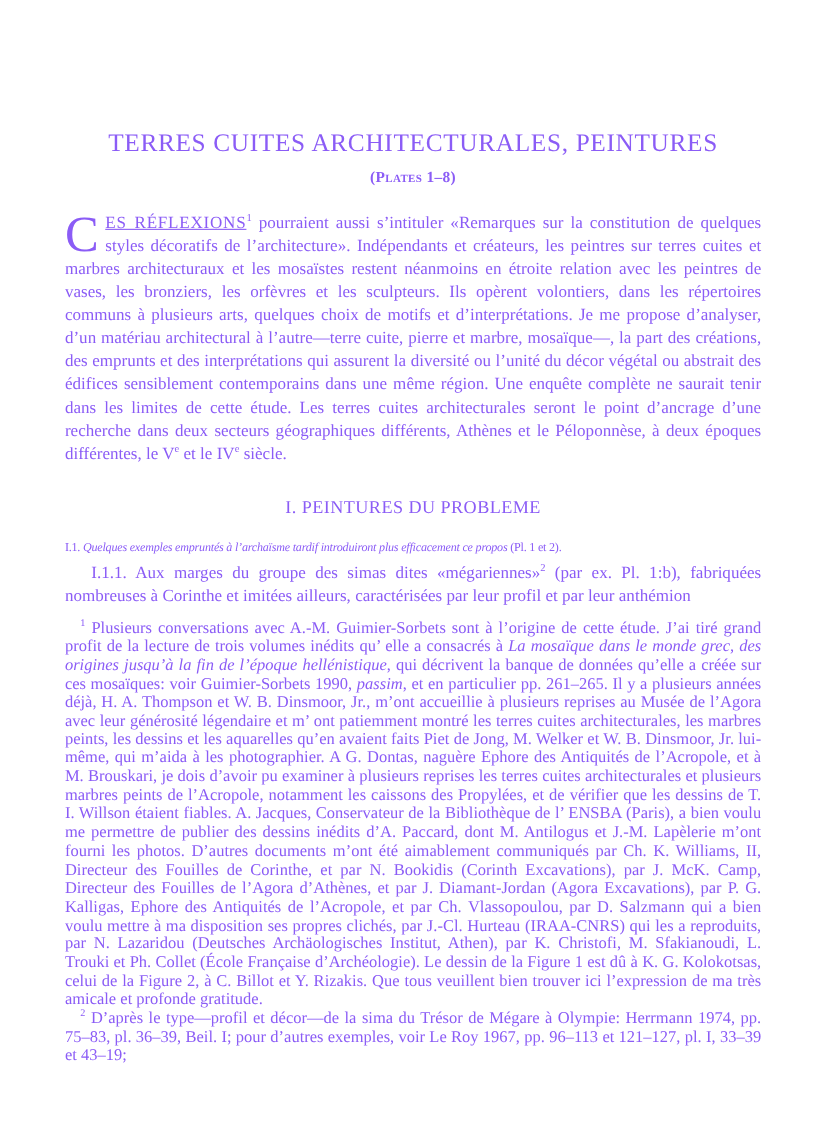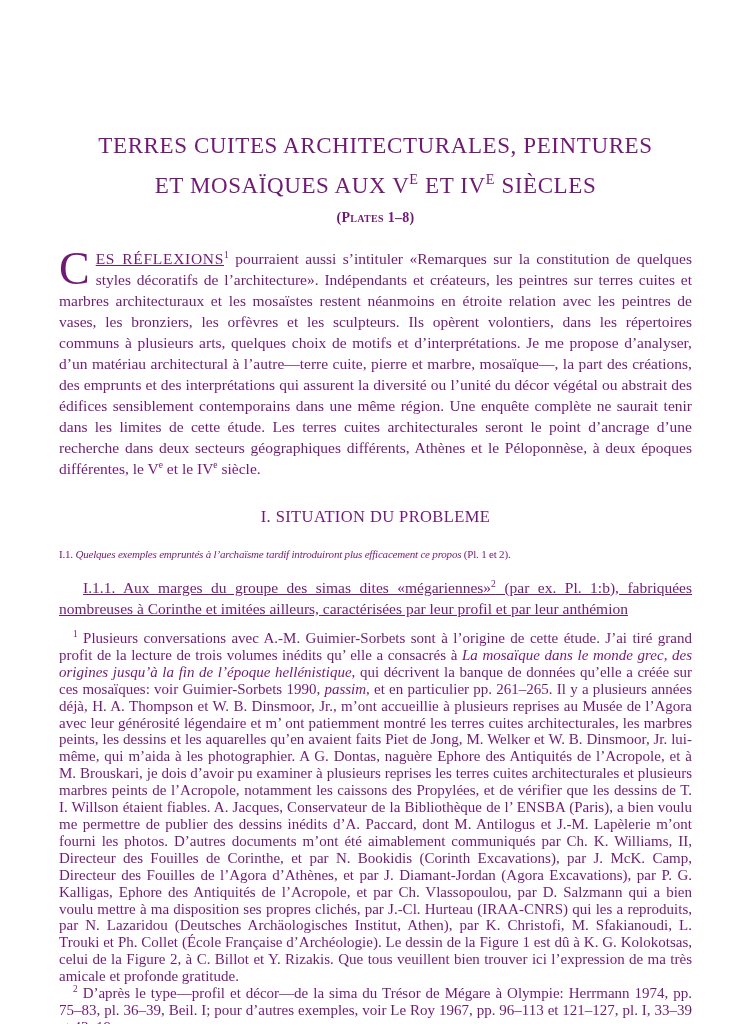--- a/index.html
+++ b/index.html
@@ -7,23 +7,23 @@
     padding: 0;
     background: #ffffff;
   }
   .page {
     position: relative;
     width: 751px;
     height: 1024px;
     background: #ffffff;
     overflow: hidden;
     font-family: "Liberation Serif", "DejaVu Serif", serif;
-    color: #701a75;
+    color: #8b5cf6;
     box-sizing: border-box;
-    padding: 16px 59px;
+    padding: 0 59px;
   }
   .title-block {
     margin-top: 110px;
     text-align: center;
   }
   .title-line {
     font-size: 23px;
     line-height: 40px;
     letter-spacing: 0.6px;
     white-space: nowrap;
@@ -56,23 +56,22 @@
     letter-spacing: 0.4px;
   }
   .subsection-line {
     margin-top: 17px;
     font-size: 11px;
     line-height: 20px;
     letter-spacing: -0.2px;
     white-space: nowrap;
   }
   .para-indent {
-    margin-top: 13px;
+    margin-top: 2px;
     text-indent: 24px;
-    text-decoration: underline;
   }
   .footnotes {
     margin-top: 11px;
     font-size: 15px;
     line-height: 16.9px;
     text-align: justify;
   }
   .footnote {
     text-indent: 14px;
     margin: 0;
@@ -86,29 +85,28 @@
   }
   .caps { letter-spacing: 0.7px; text-decoration: underline; }
 </style>
 </head>
 <body>
 
 <div class="page">
 
   <div class="title-block">
     <div class="title-line">TERRES CUITES ARCHITECTURALES, PEINTURES</div>
-    <div class="title-line"><span>ET MOSAÏQUES AUX V</span><span class="sup">E</span><span> ET IV</span><span class="sup">E</span><span> SIÈCLES</span></div>
     <div class="plates-line"><span>(</span><span class="sc">Plates</span><span> 1–8)</span></div>
   </div>
 
   <div class="body-text intro-para">
     <span class="drop-cap">C</span><span><span class="caps">ES RÉFLEXIONS</span><span class="sup">1</span><span> pourraient aussi s’intituler «Remarques sur la constitution de quelques styles décoratifs de l’architecture».  Indépendants et créateurs, les peintres sur terres cuites et marbres architecturaux et les mosaïstes restent néanmoins en étroite relation avec les peintres de vases, les bronziers, les orfèvres et les sculpteurs.  Ils opèrent volontiers, dans les répertoires communs à plusieurs arts, quelques choix de motifs et d’interprétations.  Je me propose d’analyser, d’un matériau architectural à l’autre—terre cuite, pierre et marbre, mosaïque—, la part des créations, des emprunts et des interprétations qui assurent la diversité ou l’unité du décor végétal ou abstrait des édifices sensiblement contemporains dans une même région.  Une enquête complète ne saurait tenir dans les limites de cette étude.  Les terres cuites architecturales seront le point d’ancrage d’une recherche dans deux secteurs géographiques différents, Athènes et le Péloponnèse, à deux époques différentes, le V</span><span class="sup">e</span><span> et le IV</span><span class="sup">e</span><span> siècle.</span></span>
   </div>
 
-  <div class="section-heading">I. SITUATION DU PROBLEME</div>
+  <div class="section-heading">I. PEINTURES DU PROBLEME</div>
 
   <div class="subsection-line"><span>I.1. </span><span class="it">Quelques exemples empruntés à l’archaïsme tardif introduiront plus efficacement ce propos </span><span>(Pl. 1 et 2).</span></div>
 
   <div class="body-text para-indent"><span>I.1.1. Aux marges du groupe des simas dites «mégariennes»</span><span class="sup">2</span><span> (par ex.  Pl. 1:b), fabriquées nombreuses à Corinthe et imitées ailleurs, caractérisées par leur profil et par leur anthémion</span></div>
 
   <div class="footnotes">
     <p class="footnote"><span class="sup">1</span><span>  Plusieurs conversations avec A.-M. Guimier-Sorbets sont à l’origine de cette étude.  J’ai tiré grand profit de la lecture de trois volumes inédits qu’ elle a consacrés à </span><span class="it">La mosaïque dans le monde grec, des origines jusqu’à la fin de l’époque hellénistique</span><span>, qui décrivent la banque de données qu’elle a créée sur ces mosaïques:  voir Guimier-Sorbets 1990, </span><span class="it">passim</span><span>, et en particulier pp. 261–265.  Il y a plusieurs années déjà, H. A. Thompson et W. B. Dinsmoor, Jr., m’ont accueillie à plusieurs reprises au Musée de l’Agora avec leur générosité légendaire et m’ ont patiemment montré les terres cuites architecturales, les marbres peints, les dessins et les aquarelles qu’en avaient faits Piet de Jong, M. Welker et W. B. Dinsmoor, Jr. lui-même, qui m’aida à les photographier.  A G. Dontas, naguère Ephore des Antiquités de l’Acropole, et à M. Brouskari, je dois d’avoir pu examiner à plusieurs reprises les terres cuites architecturales et plusieurs marbres peints de l’Acropole, notamment les caissons des Propylées, et de vérifier que les dessins de T. I. Willson étaient fiables.  A. Jacques, Conservateur de la Bibliothèque de l’ ENSBA (Paris), a bien voulu me permettre de publier des dessins inédits d’A. Paccard, dont M. Antilogus et J.-M. Lapèlerie m’ont fourni les photos.  D’autres documents m’ont été aimablement communiqués par Ch. K. Williams, II, Directeur des Fouilles de Corinthe, et par N. Bookidis (Corinth Excavations), par J. McK. Camp, Directeur des Fouilles de l’Agora d’Athènes, et par J. Diamant-Jordan (Agora Excavations), par P. G. Kalligas, Ephore des Antiquités de l’Acropole, et par Ch. Vlassopoulou, par D. Salzmann qui a bien voulu mettre à ma disposition ses propres clichés, par J.-Cl. Hurteau (IRAA-CNRS) qui les a reproduits, par N. Lazaridou (Deutsches Archäologisches Institut, Athen), par K. Christofi, M. Sfakianoudi, L. Trouki et Ph. Collet (École Française d’Archéologie). Le dessin de la Figure 1 est dû à K. G. Kolokotsas, celui de la Figure 2, à C. Billot et Y. Rizakis.  Que tous veuillent bien trouver ici l’expression de ma très amicale et profonde gratitude.</span></p>
     <p class="footnote"><span class="sup">2</span><span>  D’après le type—profil et décor—de la sima du Trésor de Mégare à Olympie:  Herrmann 1974, pp. 75–83, pl. 36–39, Beil. I; pour d’autres exemples, voir Le Roy 1967, pp. 96–113 et 121–127, pl. I, 33–39 et 43–19;</span></p>
   </div>
 

